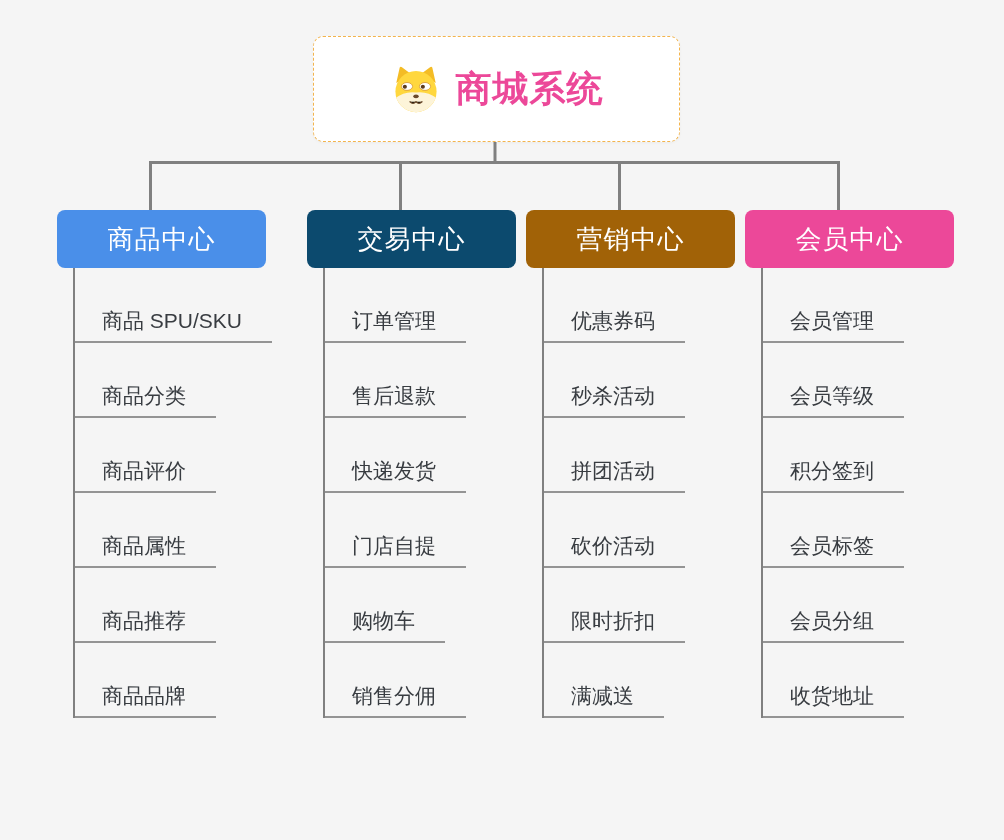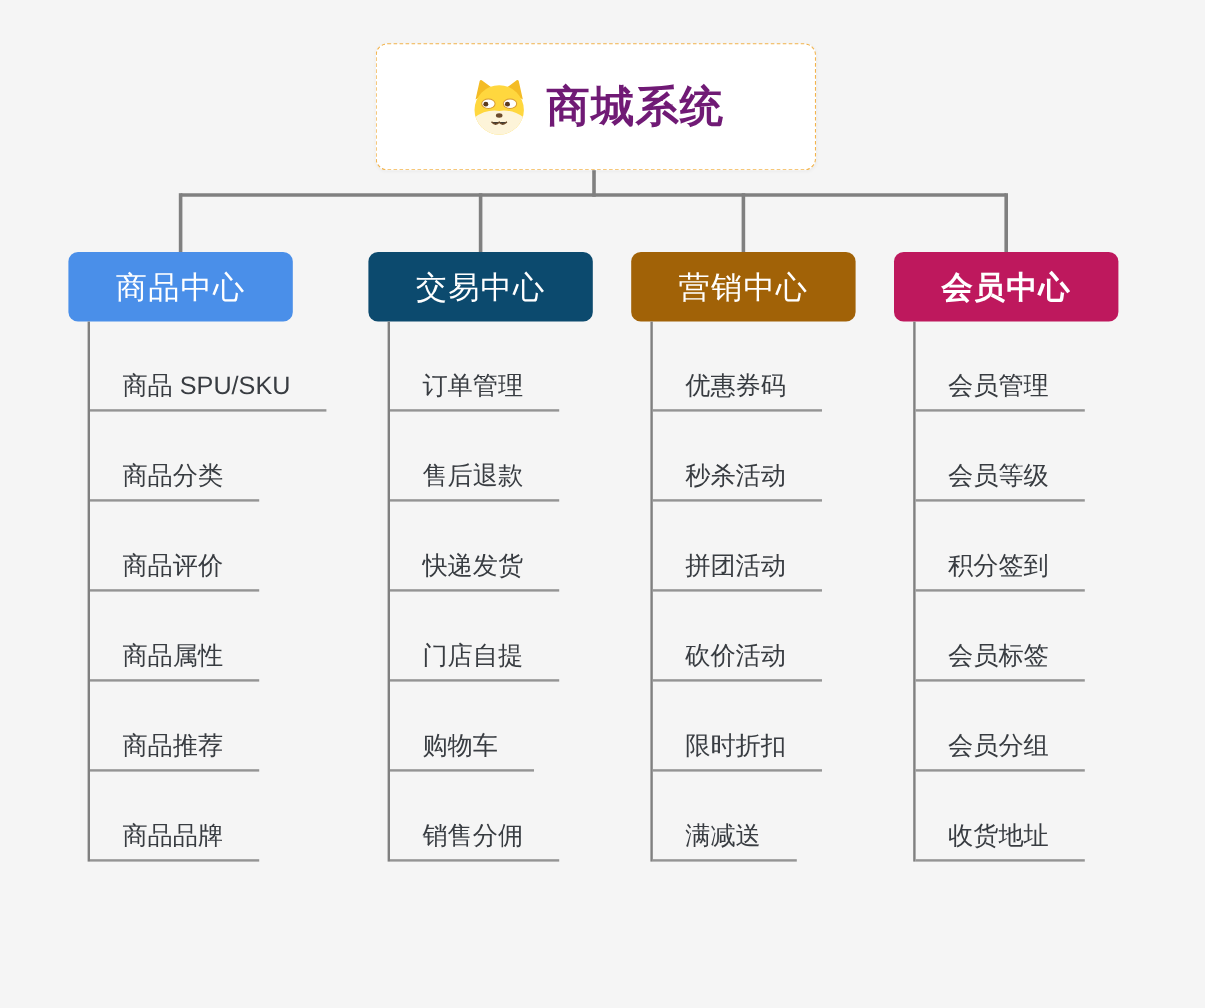--- a/index.html
+++ b/index.html
@@ -11,27 +11,27 @@
   
   #connectors{position:absolute;left:0;top:0;width:1004px;height:840px;pointer-events:none;}
 
   
   .root-node{
     position:absolute;left:313px;top:36px;width:365px;height:104px;
     background:#ffffff;border:1px dashed #f3b44d;border-radius:10px;
     display:flex;align-items:center;justify-content:center;gap:14px;
     box-shadow:0 1px 3px rgba(0,0,0,0.04);
   }
-  .root-title{font-size:36px;font-weight:600;color:#701a75;letter-spacing:1px;}
+  .root-title{font-size:36px;font-weight:600;color:#ec4899;letter-spacing:1px;}
   .dog{width:52px;height:48px;flex:0 0 auto;}
 
   
   .branch{position:absolute;top:210px;width:220px;}
   .branch-box{
-    width:187px;height:58px;border-radius:8px;
+    width:209px;height:58px;border-radius:8px;
     display:flex;align-items:center;justify-content:center;
     color:#ffffff;font-size:26px;font-weight:500;letter-spacing:1px;
   }
   .children{
     margin-left:16px;border-left:2px solid #808080;
     display:flex;flex-direction:column;
   }
   .child{
     height:75px;box-sizing:border-box;
     display:flex;align-items:flex-end;
@@ -110,21 +110,21 @@
       <div class="child">优惠券码</div>
       <div class="child">秒杀活动</div>
       <div class="child">拼团活动</div>
       <div class="child">砍价活动</div>
       <div class="child">限时折扣</div>
       <div class="child">满减送</div>
     </div>
 </div>
 
 <div class="branch b3">
-  <div class="branch-box" style="background-color: #be185d; font-weight: bold;">会员中心</div>
+  <div class="branch-box" style="background-color: #ec4899;">会员中心</div>
   <div class="children">
       <div class="child">会员管理</div>
       <div class="child">会员等级</div>
       <div class="child">积分签到</div>
       <div class="child">会员标签</div>
       <div class="child">会员分组</div>
       <div class="child">收货地址</div>
     </div>
 </div>
 

